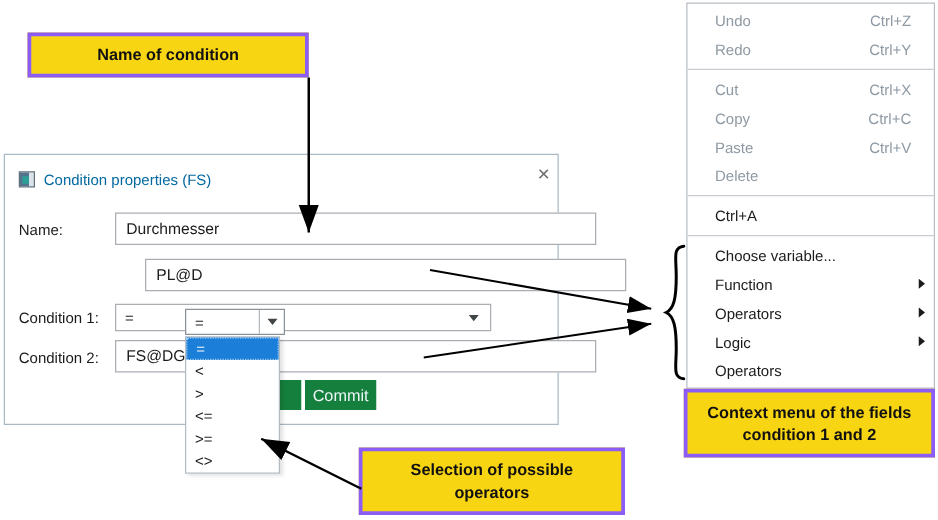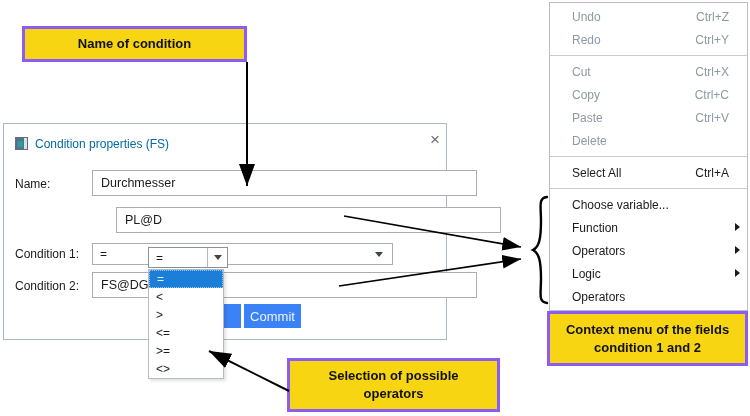--- a/index.html
+++ b/index.html
@@ -22,21 +22,21 @@
   .dlg-icon .inner{position:absolute;left:2px;top:3px;width:5px;height:6px;background:#2aa198;}
   .dlg-title{position:absolute;left:31px;top:13px;font-size:12px;color:#0369a1;}
   .dlg-close{position:absolute;right:6px;top:7px;font-size:17px;color:#6f6f6f;line-height:17px;cursor:default;}
   .dlg-label{position:absolute;left:11px;font-size:12px;color:#1b1b1b;}
   .dlg-input{position:absolute;left:88px;width:385px;height:26px;box-sizing:border-box;
              border:1px solid #abadb3;background:#fff;font-size:12.5px;line-height:24px;
              padding:0 0 0 8px;color:#1b1b1b;}
   .combo-wide{position:absolute;left:88px;top:119px;width:301px;height:22px;box-sizing:border-box;
               border:1px solid #abadb3;background:#fff;font-size:12px;line-height:20px;padding-left:7px;}
   .combo-wide .tri{position:absolute;right:9px;top:8px;}
-  .btn{position:absolute;top:180px;height:24px;background:#3b82f6;color:#eef4f8;border:none;
+  .btn{position:absolute;top:180px;height:24px;background:#15803d;color:#eef4f8;border:none;
        font-size:13px;font-family:inherit;text-align:center;line-height:24px;}
   #btn-partial{left:179px;width:58px;}
   #btn-commit{left:240px;width:57px;}
 
   
   .combo-overlay{position:absolute;left:148px;top:247px;width:80px;height:21px;box-sizing:border-box;
                  border:1px solid #8a9299;background:#fff;z-index:3;font-size:12px;}
   .combo-overlay .val{position:absolute;left:7px;top:3px;}
   .combo-overlay .btnpart{position:absolute;right:0;top:0;width:20px;height:100%;box-sizing:border-box;
                           border-left:1px solid #b6bbbf;display:flex;align-items:center;justify-content:center;}
@@ -132,21 +132,20 @@
     </div>
     <div class="mi dis">
       <span class="mi-label">Paste</span>
       <span class="mi-short">Ctrl+V</span>
     </div>
     <div class="mi dis">
       <span class="mi-label">Delete</span>
     </div>
     <div class="msep"></div>
     <div class="mi">
-      <span class="mi-label">Select All</span>
       <span class="mi-short">Ctrl+A</span>
     </div>
     <div class="msep"></div>
     <div class="mi">
       <span class="mi-label">Choose variable...</span>
     </div>
     <div class="mi">
       <span class="mi-label">Function</span>
       <span class="mi-sub"></span>
     </div>

